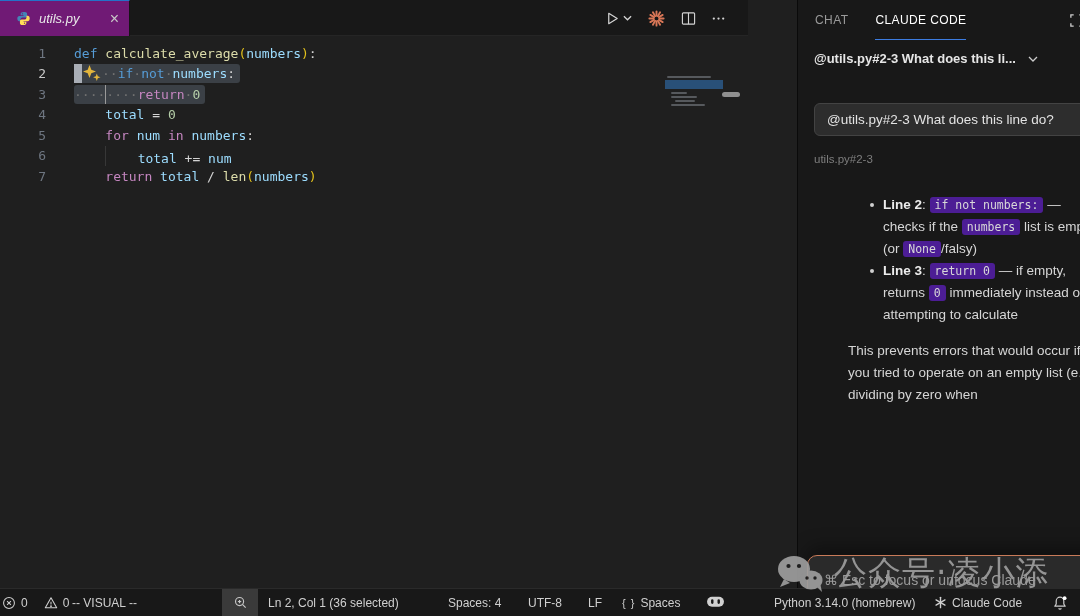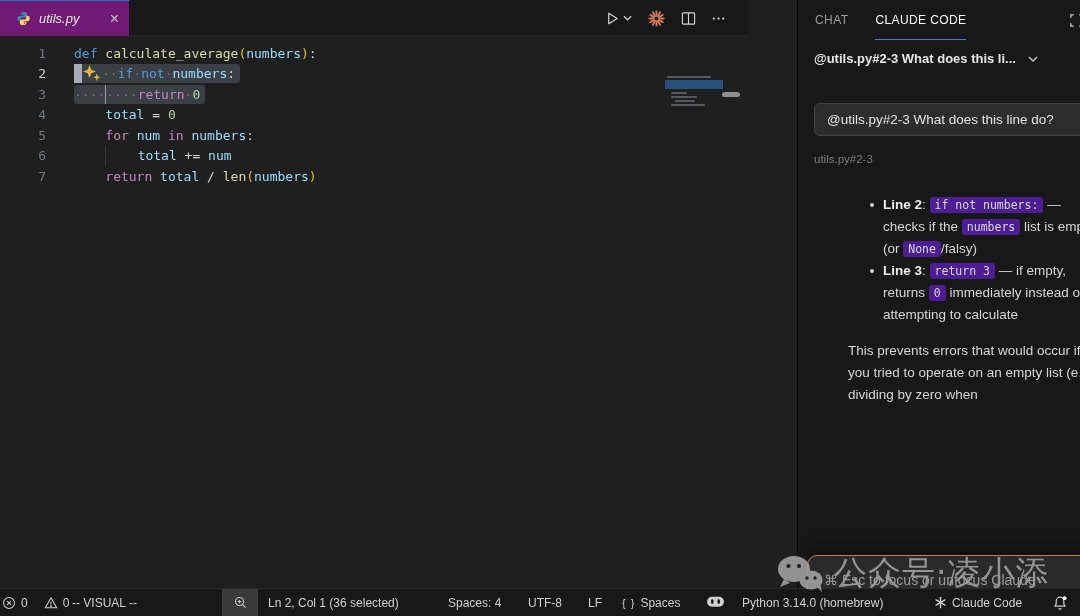--- a/index.html
+++ b/index.html
@@ -21,21 +21,21 @@
   .editor-actions { position:absolute; right:22px; top:0; height:36px; display:flex; align-items:center; gap:15px; }
   .ea-run { display:flex; align-items:center; gap:3px; }
   .icon-btn { display:flex; align-items:center; cursor:pointer; }
 
   
   .code-area { position:absolute; left:0; top:36px; width:748px; height:552px; background:#1f1f1f;
     font-family:"DejaVu Sans Mono", monospace; font-size:13px; padding-top:7px; }
   .line { display:flex; height:20.5px; align-items:center; }
   .ln { width:46px; text-align:right; color:#6e7681; flex:none; font-size:13px; }
   .ln.active { color:#c9c9c9; }
-  .lc { margin-left:28px; display:flex; align-items:center; white-space:pre; color:#d4d4d4; }
+  .lc { margin-left:28px; display:flex; align-items:flex-end; white-space:pre; color:#d4d4d4; }
   .sel { background:#3b4046; border-radius:3px; display:flex; align-items:center; padding-right:5px; }
   .cursor { width:8px; height:19px; background:#a9aeb6; flex:none; }
   .sparkle { width:20px; height:19px; flex:none; }
   .tok { white-space:pre; }
   .kw  { color:#569cd6; } .kw2 { color:#c586c0; } .fn { color:#dcdcaa; }
   .var { color:#9cdcfe; } .num { color:#b5cea8; } .pl { color:#d4d4d4; }
   .br  { color:#e2c11b; } .ws  { color:#717171; }
   .guide  { width:0; border-left:1px solid #9a9a9a; height:19px; }
   .guide2 { width:0; border-left:1px solid #373737; height:20px; }
 
@@ -84,21 +84,21 @@
   .ph-text { margin:16px 0 0 16px; color:#9b9b9b; font-size:14px; }
 
   
   .statusbar { position:absolute; left:0; top:588px; width:1080px; height:28px; background:#181818;
     border-top:1px solid #2a2a2a; font-size:12px; color:#d0d0d0; }
   .sb { position:absolute; top:0; height:27px; display:flex; align-items:center; gap:5px; cursor:pointer; }
   #sb-problems { left:2px; }  #sb-mode { left:72px; }
   #sb-zoom { left:222px; width:36px; justify-content:center; background:#3a3a3a; }
   #sb-cursor { left:268px; } #sb-spaces { left:448px; } #sb-enc { left:528px; }
   #sb-eol { left:588px; } #sb-lang { left:622px; } #sb-copilot { left:706px; }
-  #sb-python { left:742px; } #sb-claude { left:934px; } #sb-bell { left:1052px; }
+  #sb-python { left:774px; } #sb-claude { left:934px; } #sb-bell { left:1052px; }
   .braces { font-size:11px; letter-spacing:1px; color:#d0d0d0; }
   .gap6 { width:6px; }
 
   
   .watermark { position:absolute; left:776px; top:551px; display:flex; align-items:center; gap:10px;
     z-index:20; color:#9d9d9d; opacity:.92; pointer-events:none; }
   .wm-text { font-size:33px; letter-spacing:1px; font-family:"DejaVu Sans", sans-serif; }
 </style>
 </head>
 <body>
@@ -233,21 +233,21 @@
       <div class="bubble">@utils.py#2-3 What does this line do?</div>
       <div class="ctx">utils.py#2-3</div>
       <div class="resp">
         <div class="sub-ul" id="chat-bullets">
             <div class="sub-li">
               <span class="sub-dot"></span>
               <div class="sub-text"><span class="b">Line 2</span><span>: </span><code class="chip">if not numbers:</code><span> — checks if the </span><code class="chip">numbers</code><span> list is empty (or </span><code class="chip">None</code><span>/falsy)</span></div>
             </div>
             <div class="sub-li">
               <span class="sub-dot"></span>
-              <div class="sub-text"><span class="b">Line 3</span><span>: </span><code class="chip">return 3</code><span> — if empty, returns </span><code class="chip">0</code><span> immediately instead of attempting to calculate</span></div>
+              <div class="sub-text"><span class="b">Line 3</span><span>: </span><code class="chip">return 0</code><span> — if empty, returns </span><code class="chip">0</code><span> immediately instead of attempting to calculate</span></div>
             </div>
           </div>
         <div class="outro">This prevents errors that would occur if you tried to operate on an empty list (e.g., dividing by zero when</div>
       </div>
 
       <div class="input-box">
         <div class="ph-text">⌘ Esc to focus or unfocus Claude</div>
 
       </div>
     </div>

